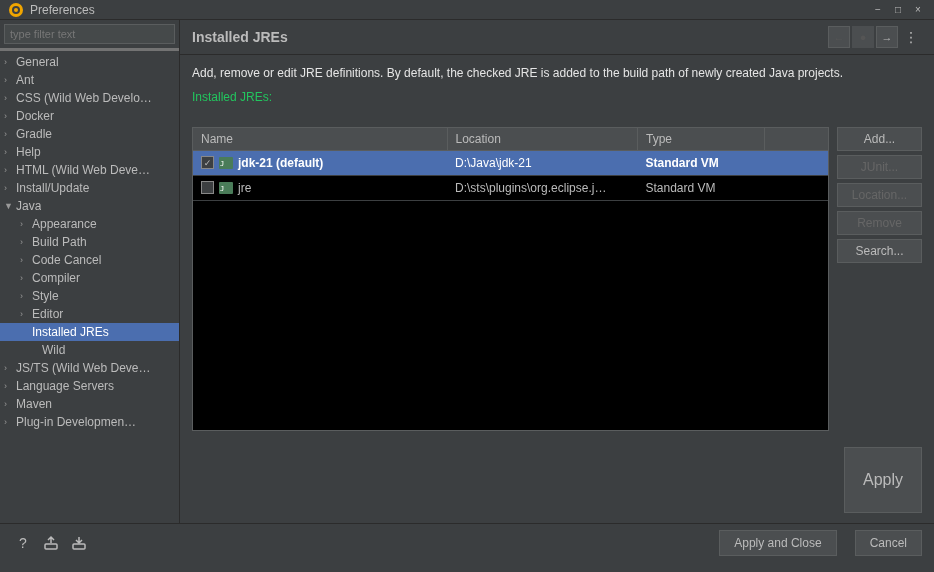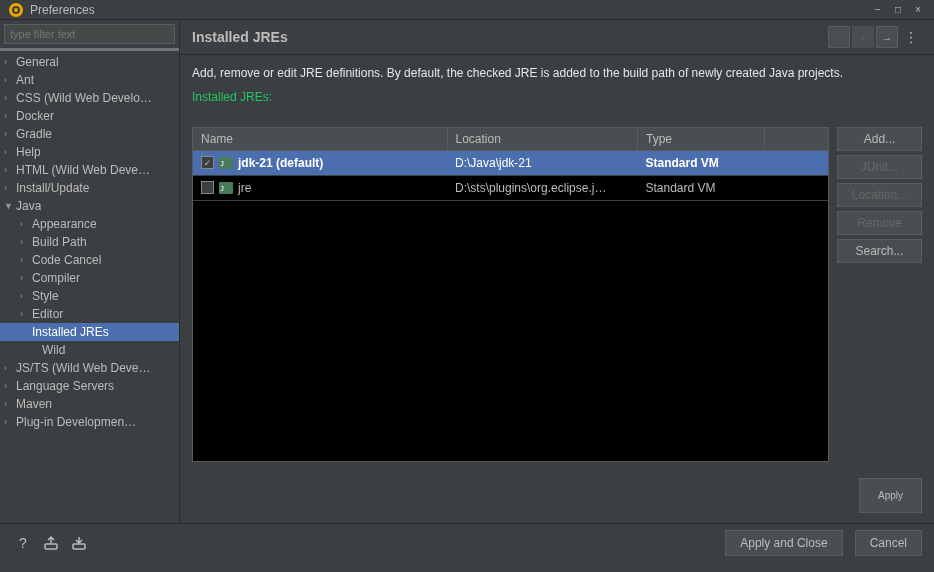--- a/index.html
+++ b/index.html
@@ -326,21 +326,21 @@
       align-items: center;
       justify-content: center;
       cursor: pointer;
       color: #bbbbbb;
       font-size: 14px;
     }
 
     .bottom-right {
       display: flex;
       align-items: center;
-      gap: 12px;
+      gap: 18px;
     }
 
     .bottom-btn {
       background: #4b4e50;
       border: 1px solid #5a5d5e;
       color: #bbbbbb;
       font-size: 12px;
       padding: 5px 14px;
       cursor: pointer;
     }
@@ -348,22 +348,22 @@
     
     .apply-btn-container {
       display: flex;
       justify-content: flex-end;
       padding-top: 8px;
     }
     .apply-btn {
       background: #4b4e50;
       border: 1px solid #5a5d5e;
       color: #bbbbbb;
-      font-size: 10px;
-      padding: 11px 18px;
+      font-size: 16px;
+      padding: 23px 18px;
       cursor: pointer;
     }
   </style>
 </head>
 <body>
 
 <div class="title-bar">
   <div class="title-bar-icon">
     <svg width="16" height="16" viewBox="0 0 16 16">
       <circle cx="8" cy="8" r="7" fill="#f0a500"></circle>

